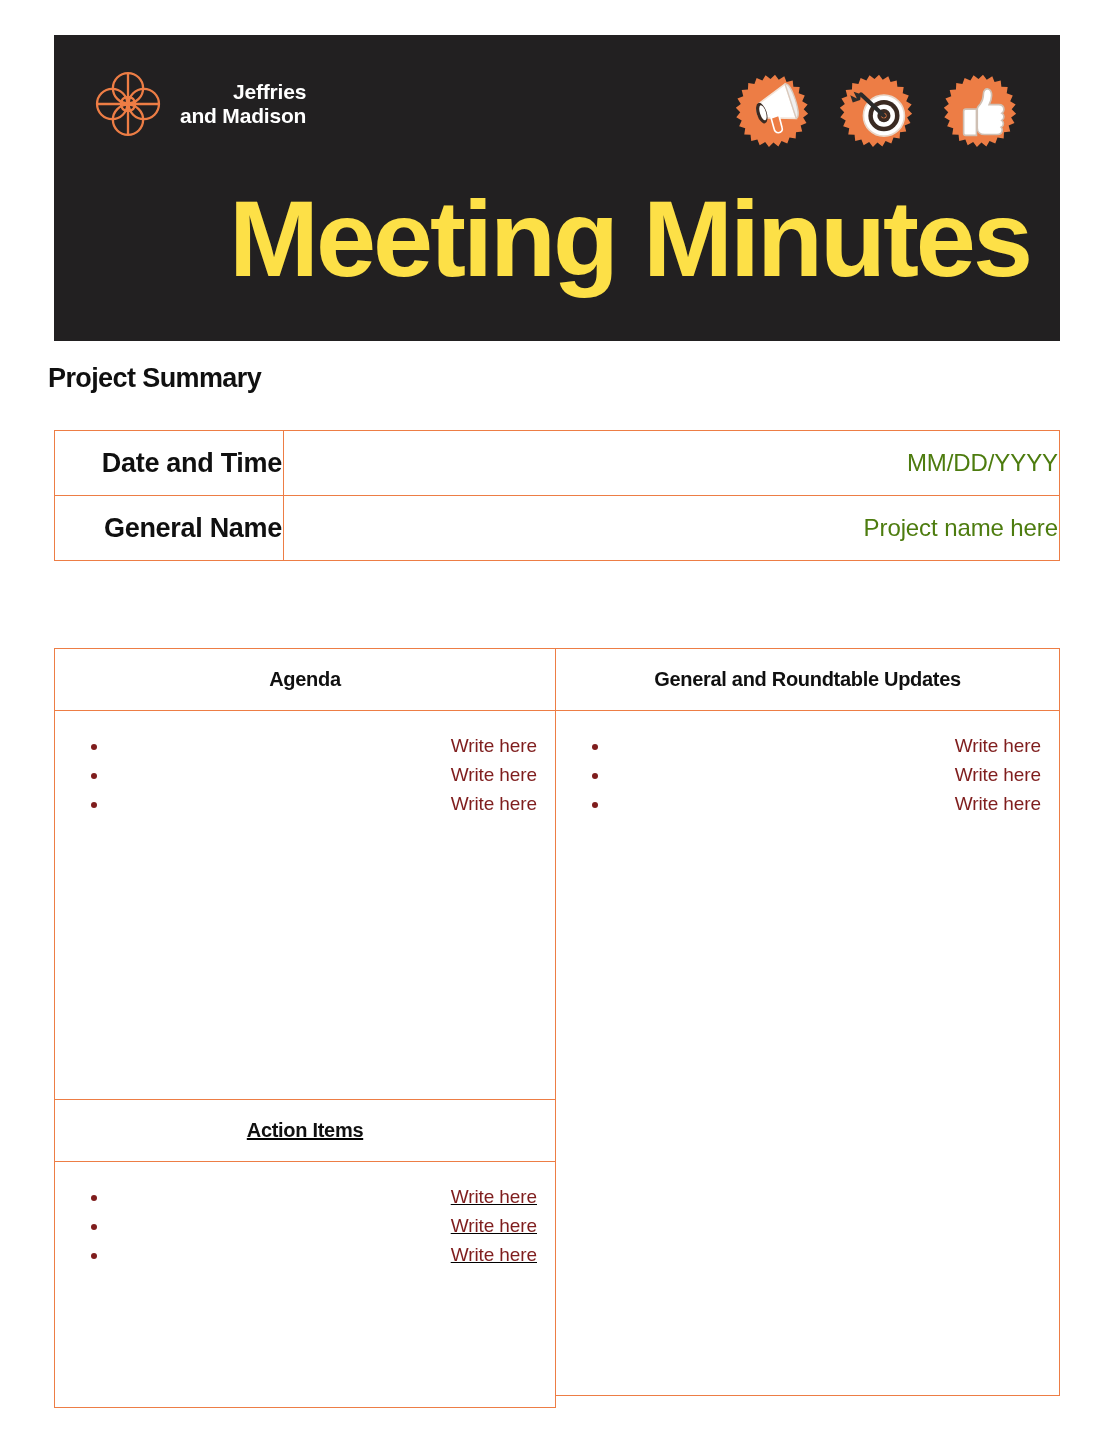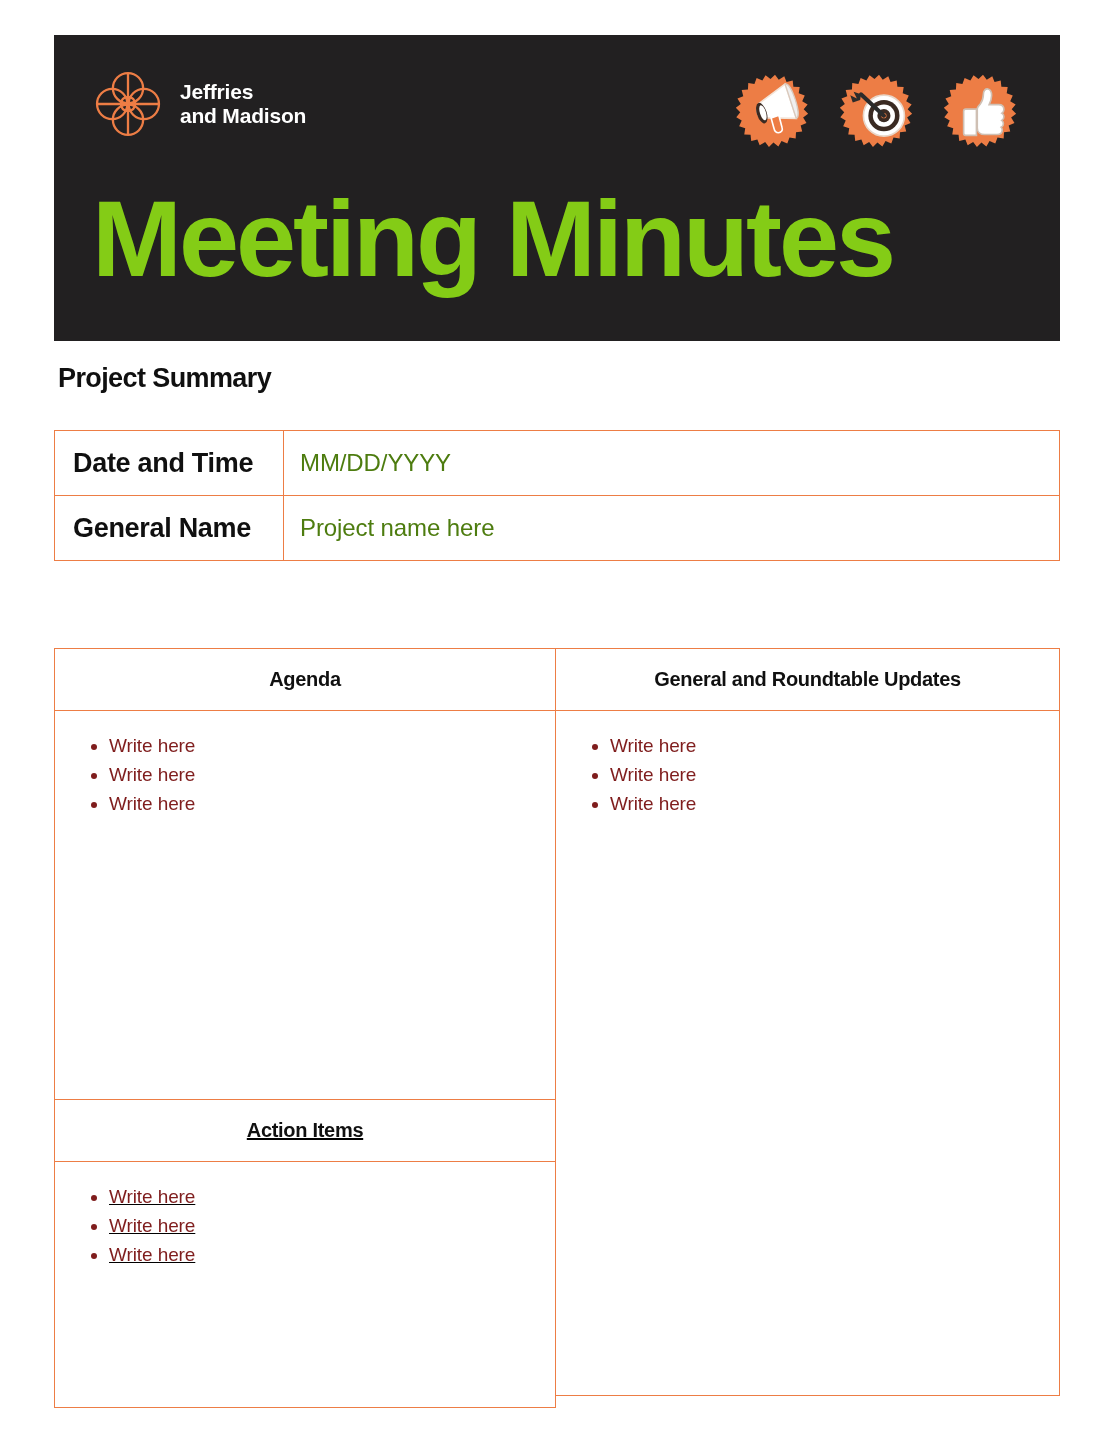--- a/index.html
+++ b/index.html
@@ -13,20 +13,21 @@
     overflow: hidden;
     font-family: "Liberation Sans", sans-serif;
     -webkit-font-smoothing: antialiased;
   }
 
   .page {
     position: relative;
     width: 1113px;
     height: 1440px;
     background: #ffffff;
+    text-align: right;
   }
 
   
   .header {
     position: absolute;
     left: 54px;
     top: 35px;
     width: 1006px;
     height: 306px;
     background: #222021;
@@ -68,32 +69,32 @@
     width: 82px;
     height: 82px;
   }
   .badge svg { display: block; width: 82px; height: 82px; }
 
   .title {
     position: absolute;
     left: 38px;
     top: 150px;
     right: 30px;
-    color: #84cc16;
+    color: #fde047;
     font-size: 108px;
     line-height: 1.0;
     font-weight: bold;
     letter-spacing: -3px;
     white-space: nowrap;
   }
 
   
   .section-heading {
     position: absolute;
-    left: 58px;
+    left: 48px;
     top: 363px;
     font-size: 27px;
     font-weight: bold;
     color: #101010;
     letter-spacing: -0.6px;
   }
 
   
   .summary-table {
     position: absolute;

